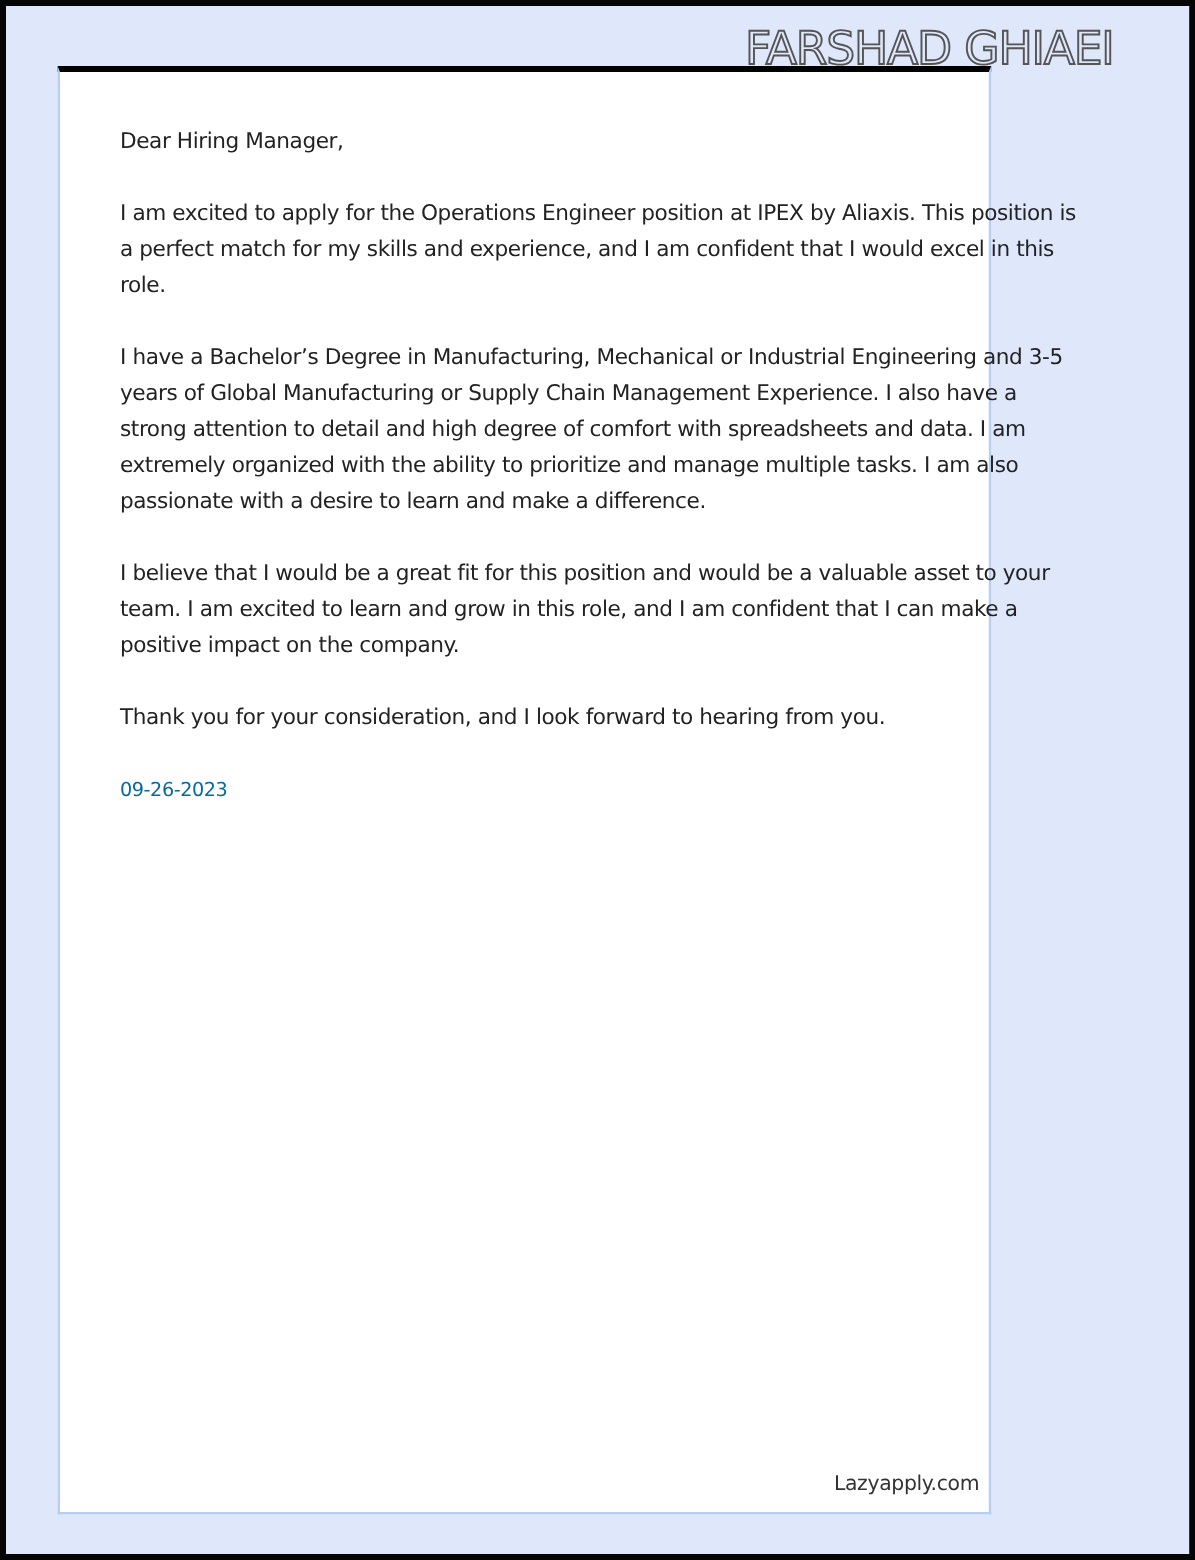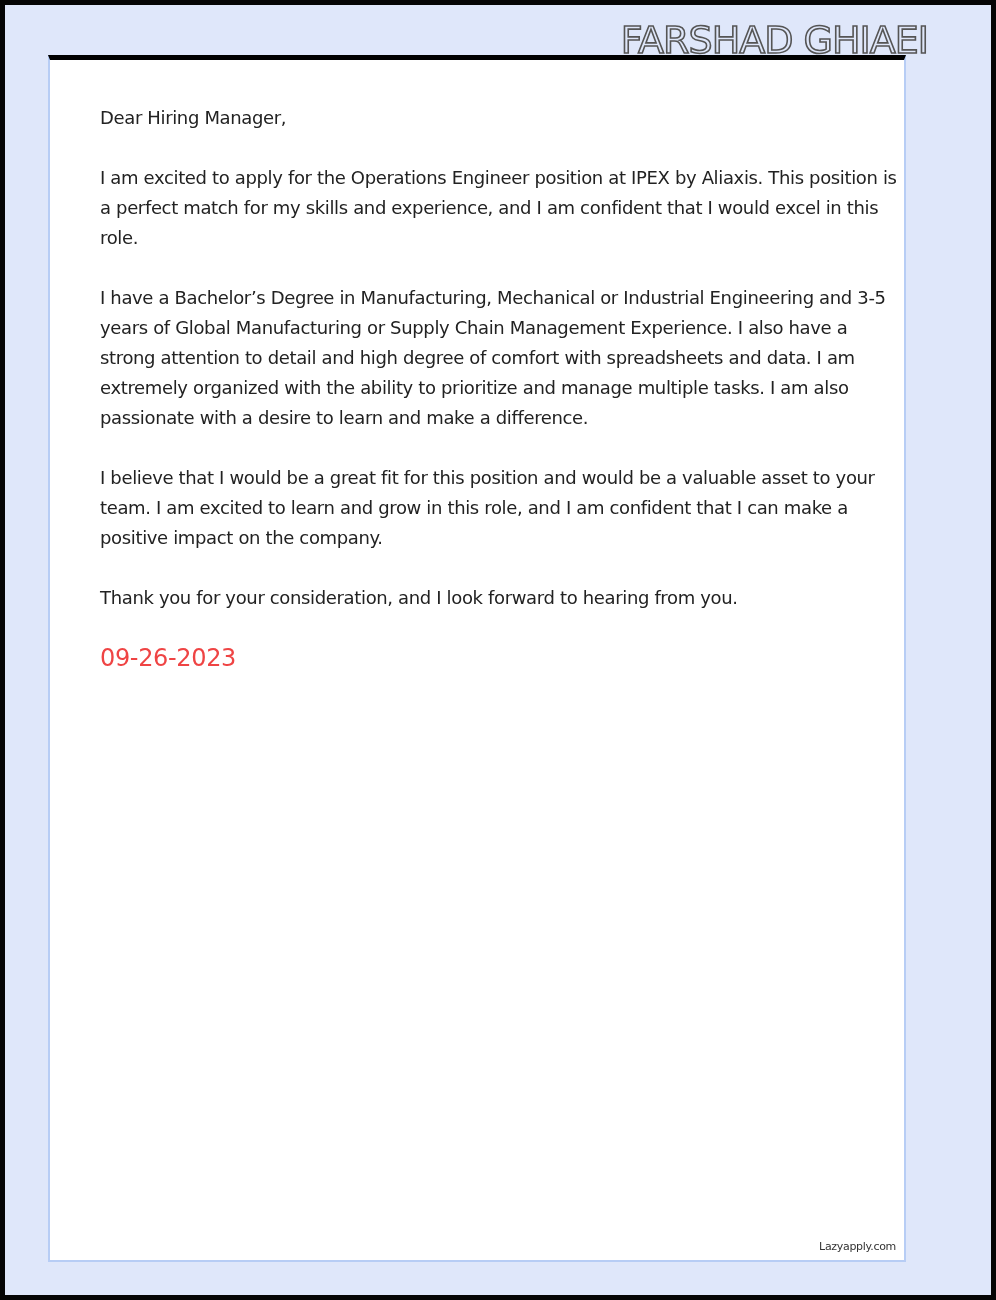--- a/index.html
+++ b/index.html
@@ -25,21 +25,21 @@
       letter-spacing: -1px;
       color: #dfe7fa;
       -webkit-text-stroke: 1.6px #555555;
       line-height: 46px;
       white-space: nowrap;
     }
     .card {
       position: absolute;
       left: 43px;
       top: 50px;
-      width: 858px;
+      width: 778px;
       height: 1207px;
       box-sizing: border-box;
       background: #ffffff;
       border-left: 2px solid #b7cdf5;
       border-right: 2px solid #b7cdf5;
       border-bottom: 2px solid #b7cdf5;
       border-top: 5px solid #000000;
     }
     .letter {
       position: absolute;
@@ -50,29 +50,29 @@
       line-height: 30px;
       color: #222222;
       letter-spacing: -0.35px;
     }
     .letter p {
       margin: 0 0 30px 0;
     }
     .letter p.closing {
     }
     .date {
-      color: #ef4444;
-      font-size: 24px;
+      color: #0369a1;
+      font-size: 16px;
       line-height: 30px;
     }
     .footer {
       position: absolute;
       right: 8px;
-      bottom: 4px;
-      font-size: 11px;
+      bottom: 14px;
+      font-size: 17px;
       color: #333333;
       letter-spacing: -0.3px;
       line-height: 18px;
     }
   </style>
 </head>
 <body>
 
 <div class="name">FARSHAD GHIAEI</div>
 

